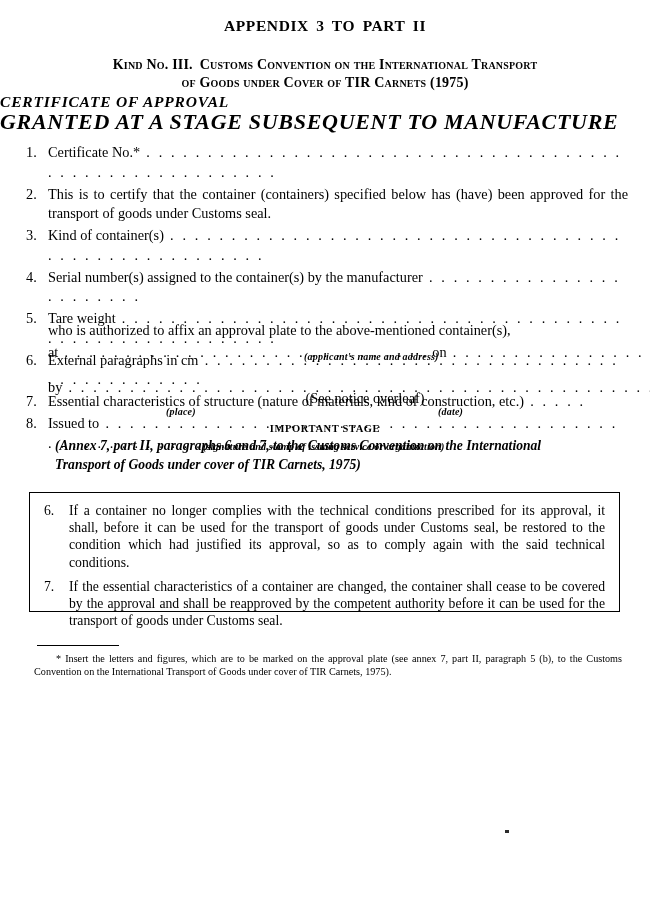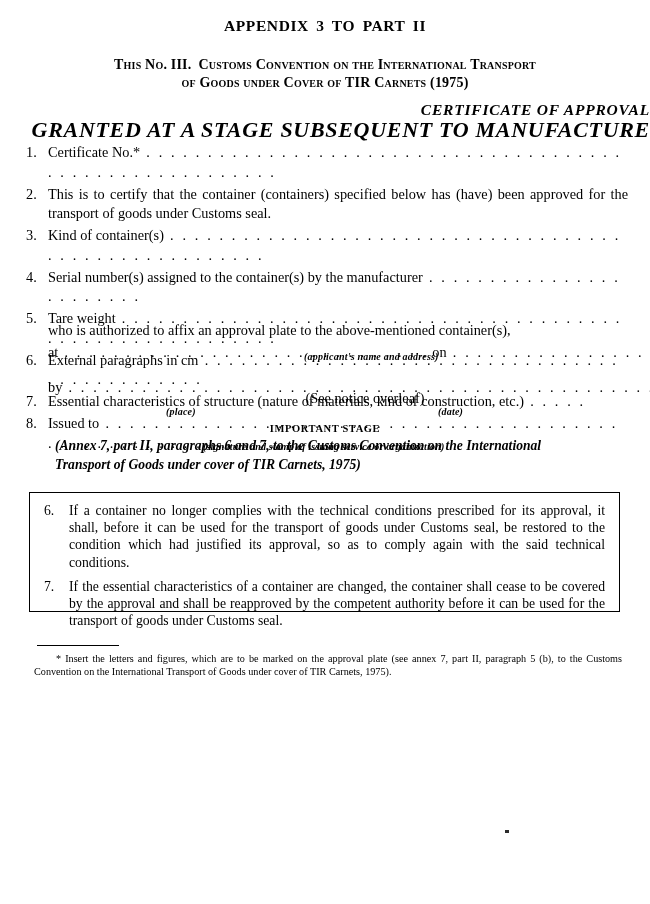--- a/index.html
+++ b/index.html
@@ -44,23 +44,23 @@
     font-size: 14px;
     font-weight: bold;
     font-variant: small-caps;
     line-height: 18px;
     letter-spacing: 0.2px;
   }
   .model-heading .gap { display: inline-block; width: 7px; }
 
   .cert-title {
     position: absolute;
-    left: 0; top: 100px;
-    width: 650px;
-    text-align: right;
+    left: 0; top: 92px;
+    width: 650px;
+    text-align: left;
     font-style: italic;
     font-weight: bold;
     font-size: 15.5px;
     line-height: 20px;
     letter-spacing: 0.8px;
   }
   .cert-title .l2 { font-size: 22px; letter-spacing: 0.7px; }
 
   
   .list {
@@ -190,21 +190,21 @@
   }
 </style>
 </head>
 <body>
 
 <div class="page">
 
   <div class="appendix-title">APPENDIX 3 TO PART II</div>
 
   <div class="model-heading">
-    <span>This No. III.</span><span class="gap"></span><span>Customs Convention on the International Transport</span><br>
+    <span>Kind No. III.</span><span class="gap"></span><span>Customs Convention on the International Transport</span><br>
     <span>of Goods under Cover of TIR Carnets (1975)</span>
   </div>
 
   <div class="cert-title">
     <span>CERTIFICATE OF APPROVAL</span><br>
     <span class="l2">GRANTED AT A STAGE SUBSEQUENT TO MANUFACTURE</span>
   </div>
 
   <div class="list">
 

